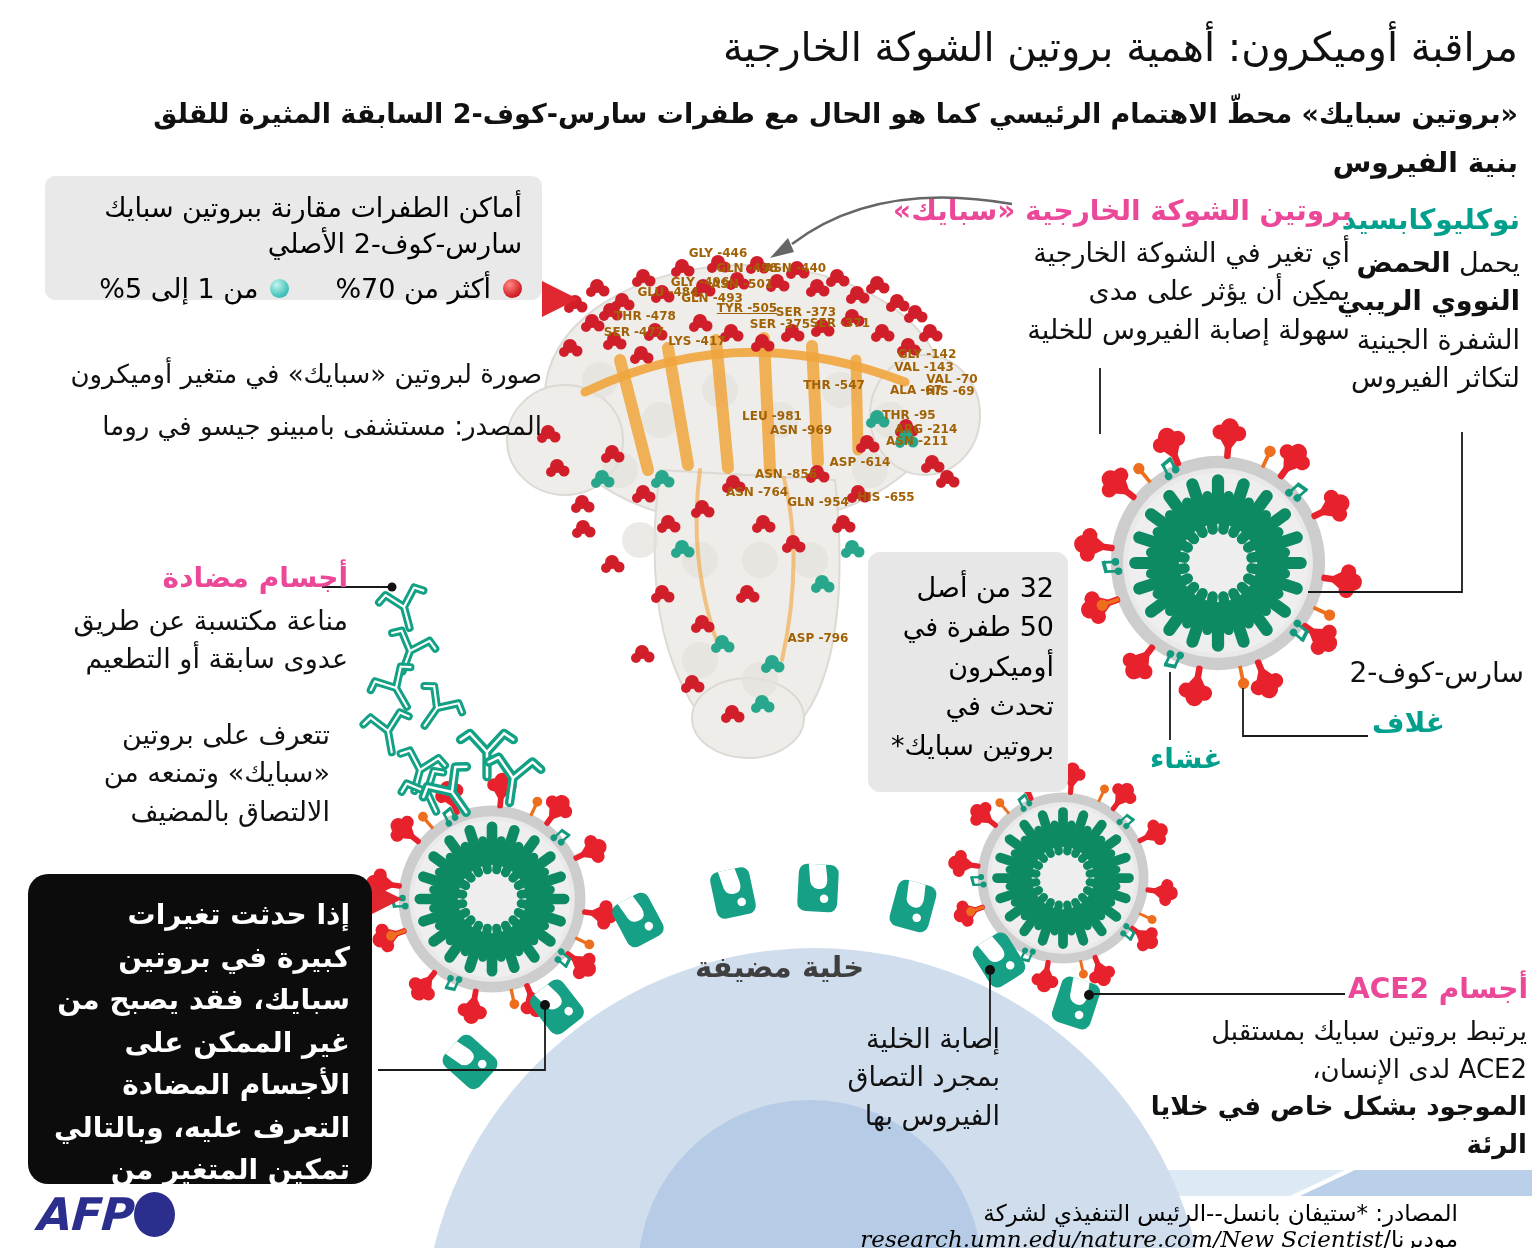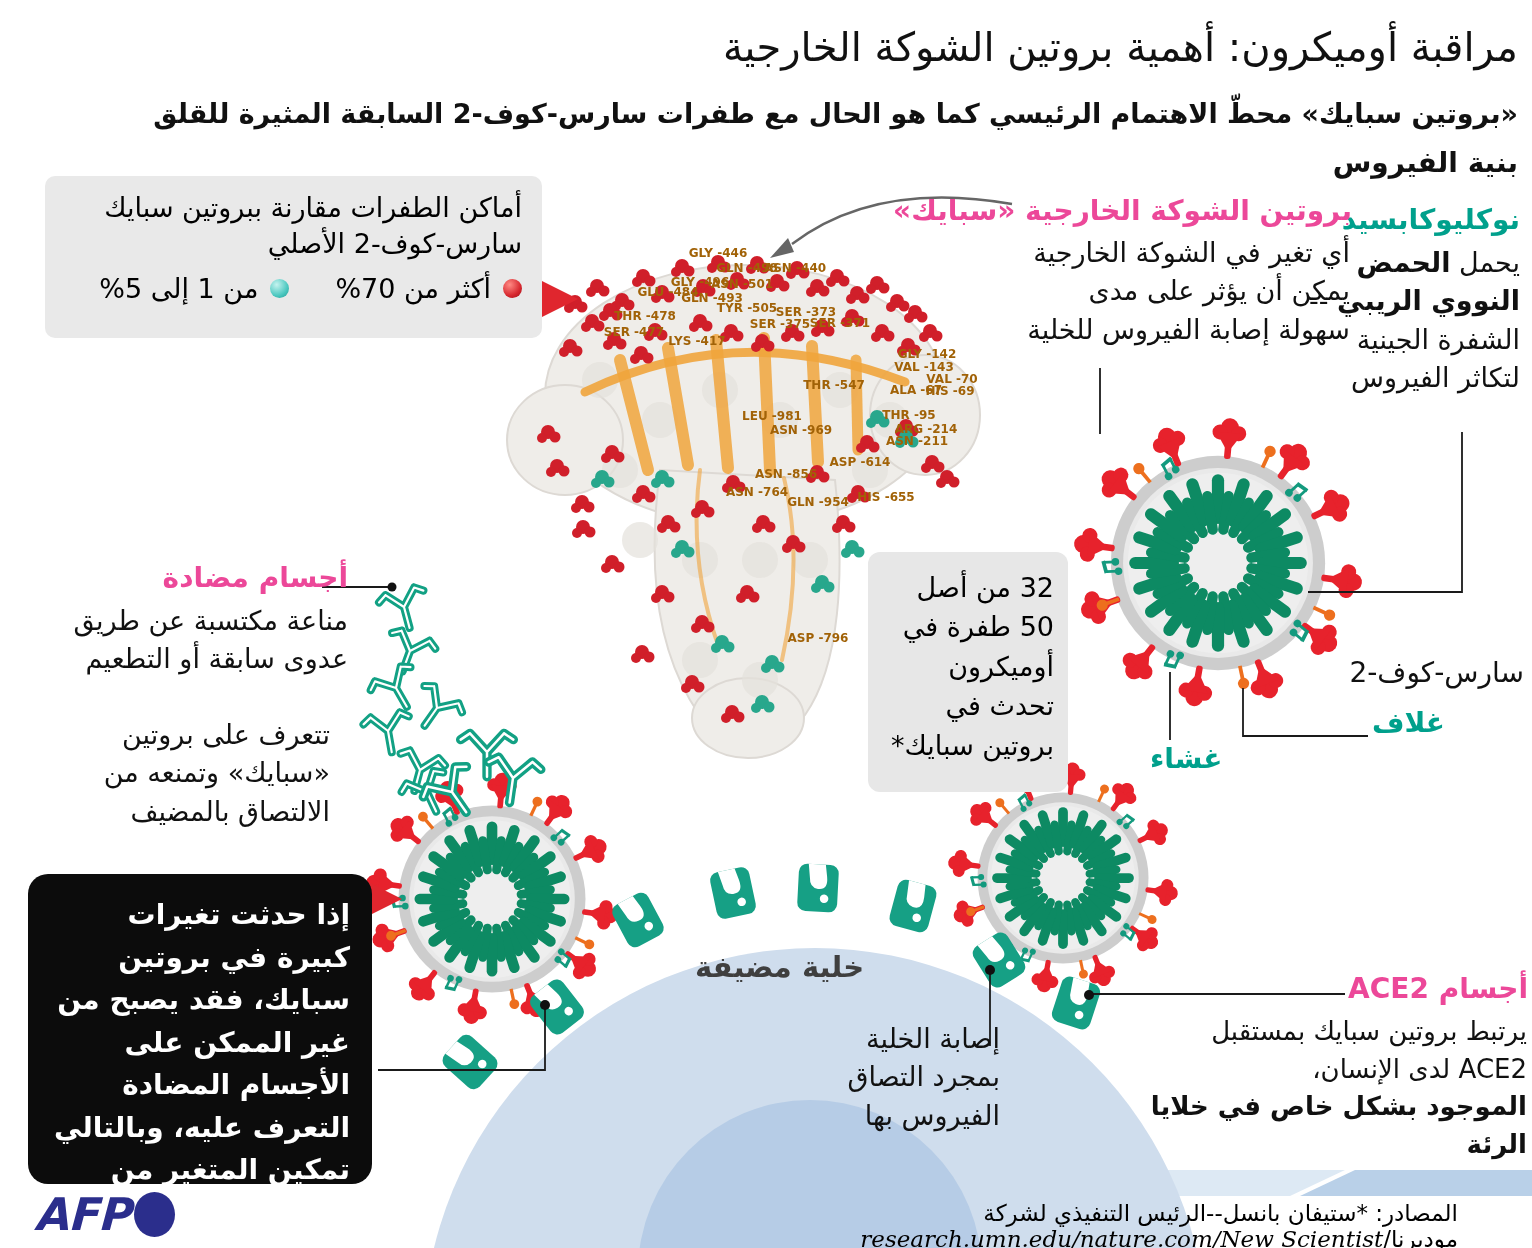--- a/index.html
+++ b/index.html
@@ -442,34 +442,38 @@
       <polygon points="368,882 368,916 402,899" fill="#e0262e"></polygon>
       <path d="M1012,204 Q876,180 792,244" stroke="#666" stroke-width="2.5" fill="none"></path>
       <polygon points="770,258 788,238 794,252" fill="#666"></polygon>
     </g>
   </svg>
 
   <div class="abs txt ar title" style="right:14px;top:24px;">مراقبة أوميكرون: أهمية بروتين الشوكة الخارجية</div>
   <div class="abs txt ar subtitle" style="right:14px;top:98px;">«بروتين سبايك» محطّ الاهتمام الرئيسي كما هو الحال مع طفرات سارس-كوف-2 السابقة المثيرة للقلق</div>
   <div class="abs txt ar sec" style="right:14px;top:146px;">بنية الفيروس</div>
 
-  <div class="abs graybox" style="left:45px;top:176px;width:497px;height:162px;padding:14px 20px;">
+  <div class="abs graybox" style="left:45px;top:176px;width:497px;height:124px;padding:14px 20px;">
     <div class="ar legend-title">أماكن الطفرات مقارنة ببروتين سبايك سارس-كوف-2 الأصلي</div>
     <div class="legend-row">
       <span class="legend-item">
         <span class="dot dot-red"></span>
         <span>أكثر من 70%</span>
       </span>
       <span class="legend-item">
         <span class="dot dot-teal"></span>
         <span>من 1 إلى 5%</span>
       </span>
     </div>
   </div>
 
+  <div class="abs txt ar body26" style="left:55px;top:356px;width:487px;">
+    <div>صورة لبروتين «سبايك» في متغير أوميكرون</div>
+    <div style="margin-top:14px;">المصدر: مستشفى بامبينو جيسو في روما</div>
+  </div>
 
   <div class="abs txt ar sec teal" style="right:12px;top:203px;">نوكليوكابسيد</div>
   <div class="abs txt ar body27" style="right:12px;top:244px;width:212px;">
     <span>يحمل </span><span class="bold">الحمض النووي الريبي</span><span> -- الشفرة الجينية لتكاثر الفيروس</span>
   </div>
 
   <div class="abs txt ar sec red" style="right:180px;top:194px;">بروتين الشوكة الخارجية «سبايك»</div>
   <div class="abs txt ar body27" style="right:182px;top:234px;width:330px;">أي تغير في الشوكة الخارجية يمكن أن يؤثر على مدى سهولة إصابة الفيروس للخلية</div>
 
   <div class="abs ar mutbox" style="left:868px;top:552px;width:200px;height:240px;">32 من أصل 50 طفرة في أوميكرون تحدث في بروتين سبايك*</div>
@@ -493,21 +497,21 @@
     <span class="bold" style="display:block;">الموجود بشكل خاص في خلايا الرئة</span>
   </div>
 
   <div class="mol-label" style="left:718px;top:253px;">GLY -446</div>
   <div class="mol-label" style="left:747px;top:268px;">GLN -498</div>
   <div class="mol-label" style="left:795px;top:268px;">ASN -440</div>
   <div class="mol-label" style="left:700px;top:282px;">GLY -496</div>
   <div class="mol-label" style="left:742px;top:284px;">ASN -501</div>
   <div class="mol-label" style="left:668px;top:292px;">GLU -484</div>
   <div class="mol-label" style="left:712px;top:298px;">GLN -493</div>
-  <div class="mol-label" style="left:747px;top:308px;">TYR -505</div>
+  <div class="mol-label" style="left:747px;top:308px;text-decoration:underline;">TYR -505</div>
   <div class="mol-label" style="left:840px;top:299px;margin-top:24px;">SER -371</div>
   <div class="mol-label" style="left:806px;top:312px;">SER -373</div>
   <div class="mol-label" style="left:780px;top:324px;">SER -375</div>
   <div class="mol-label" style="left:645px;top:316px;">THR -478</div>
   <div class="mol-label" style="left:634px;top:332px;">SER -477</div>
   <div class="mol-label" style="left:697px;top:341px;">LYS -417</div>
   <div class="mol-label" style="left:834px;top:385px;">THR -547</div>
   <div class="mol-label" style="left:927px;top:354px;">GLY -142</div>
   <div class="mol-label" style="left:924px;top:367px;">VAL -143</div>
   <div class="mol-label" style="left:952px;top:379px;">VAL -70</div>

